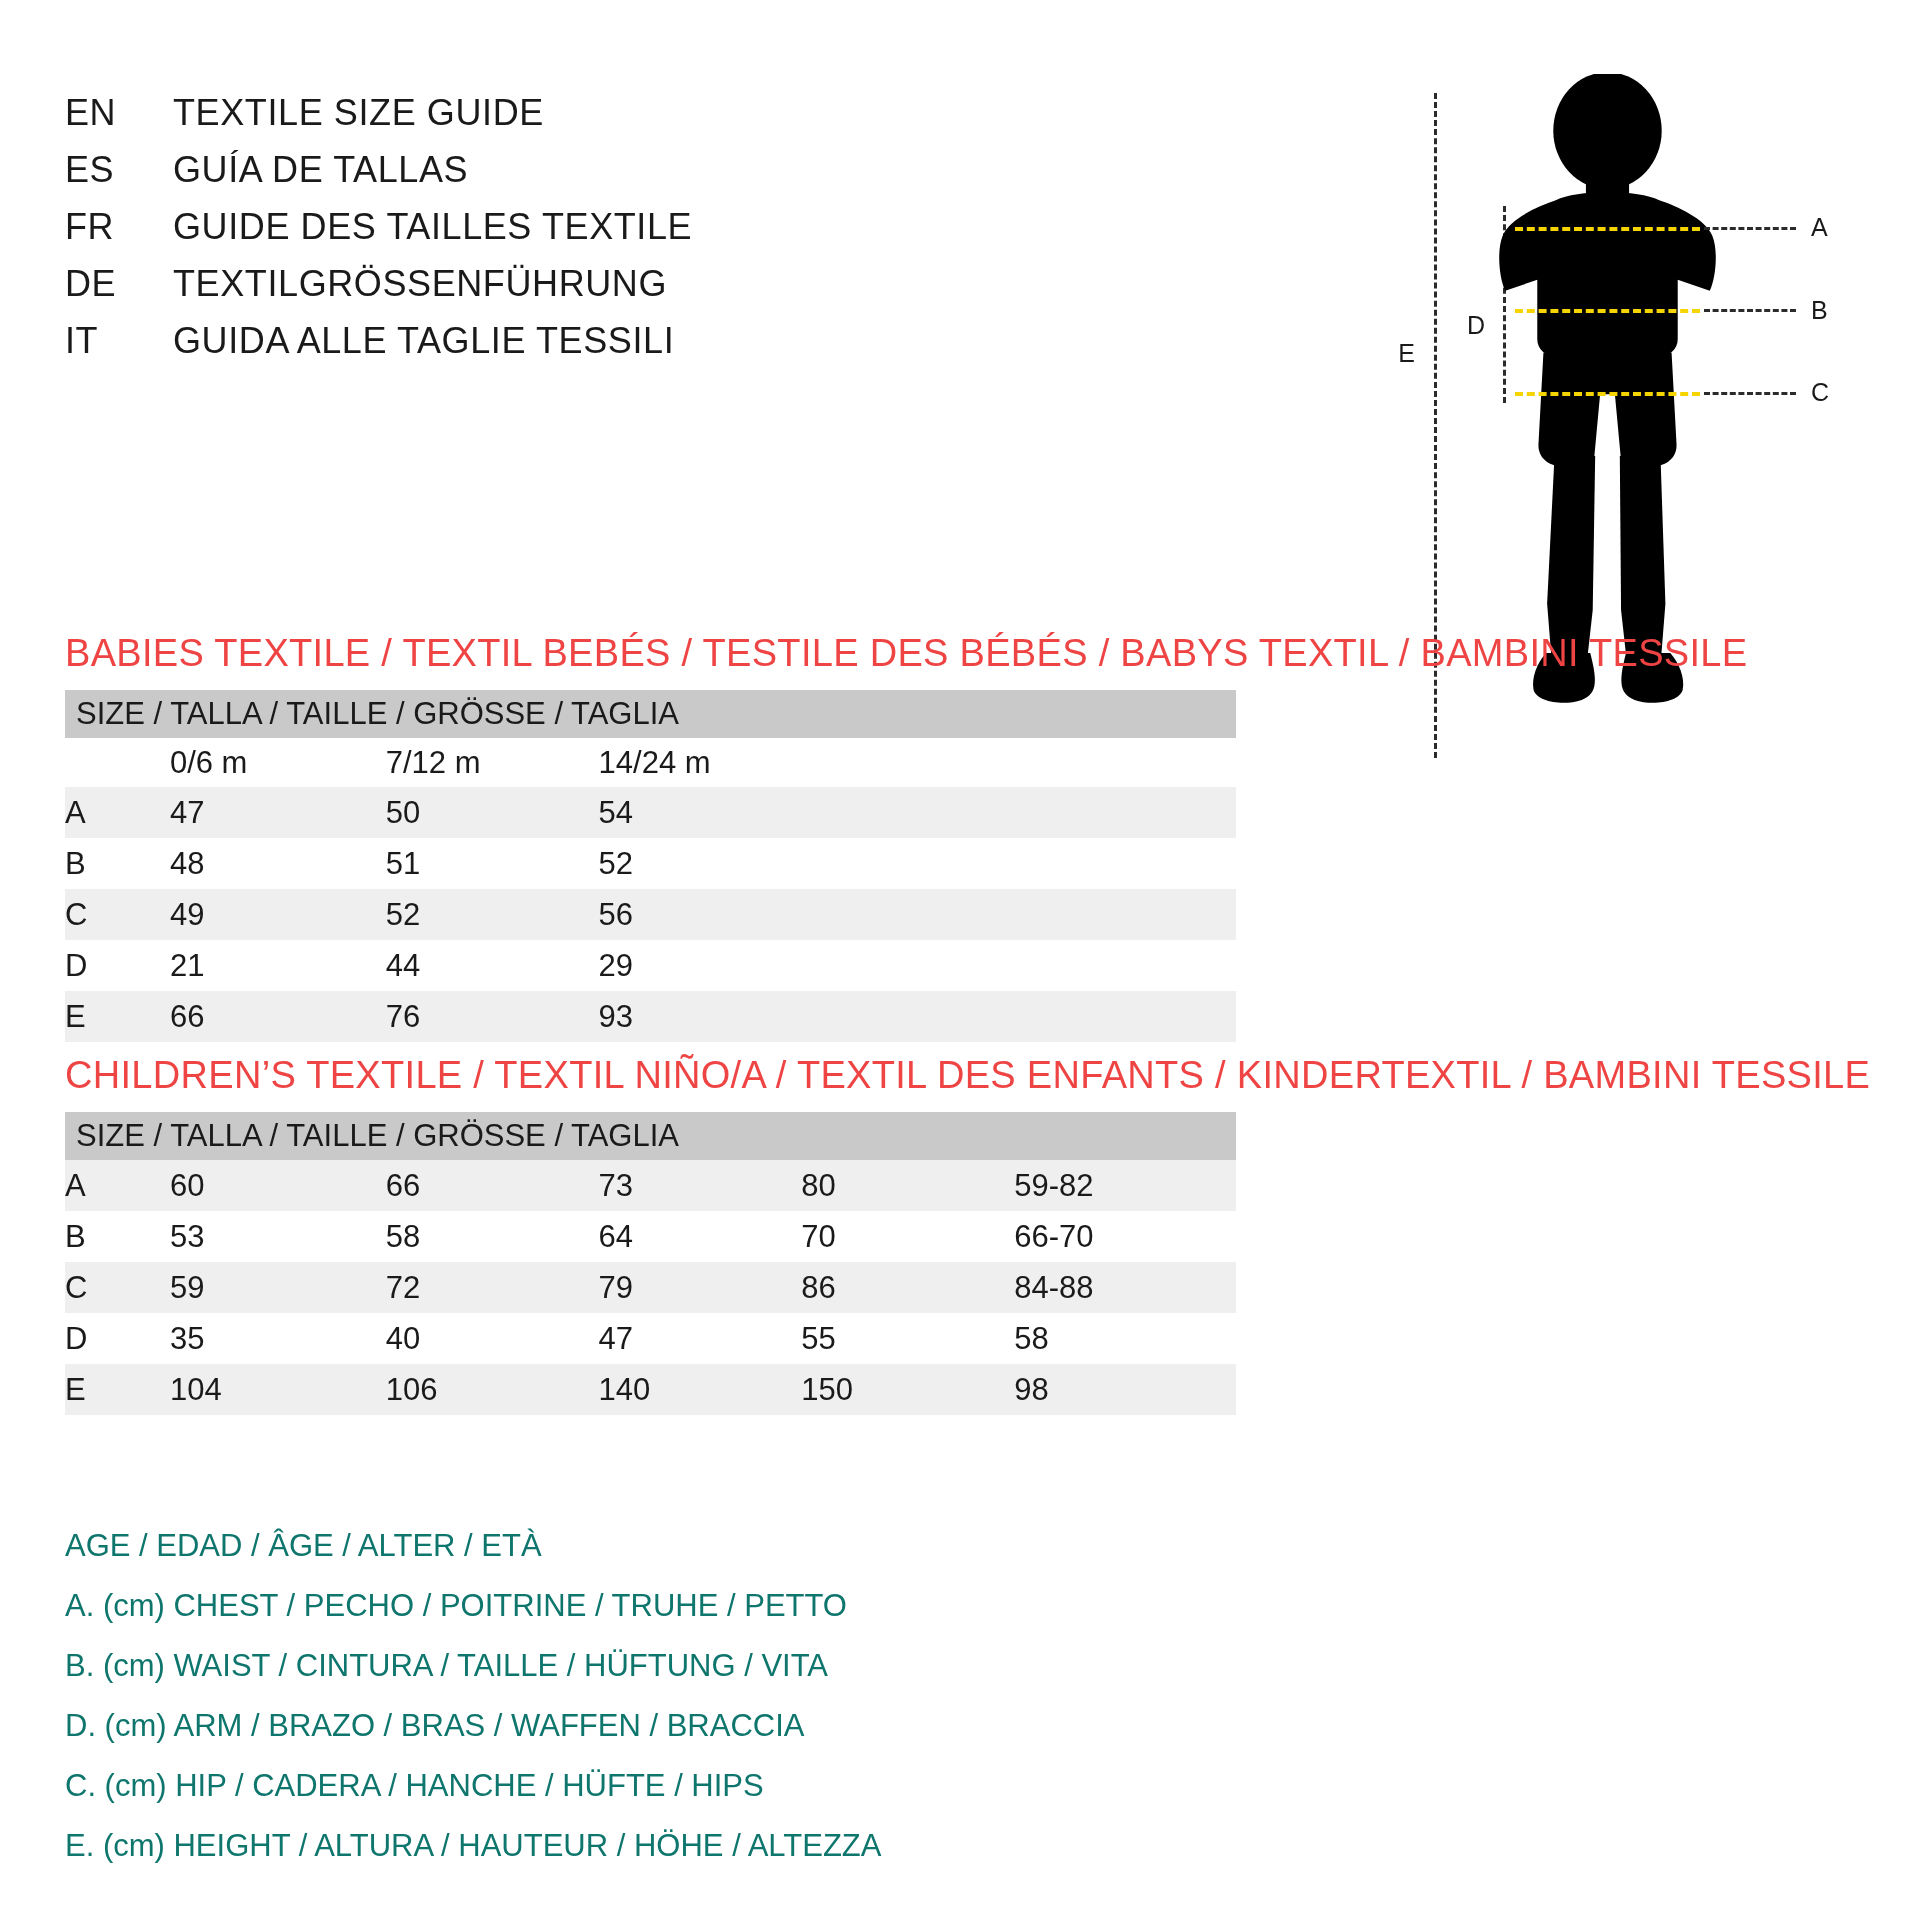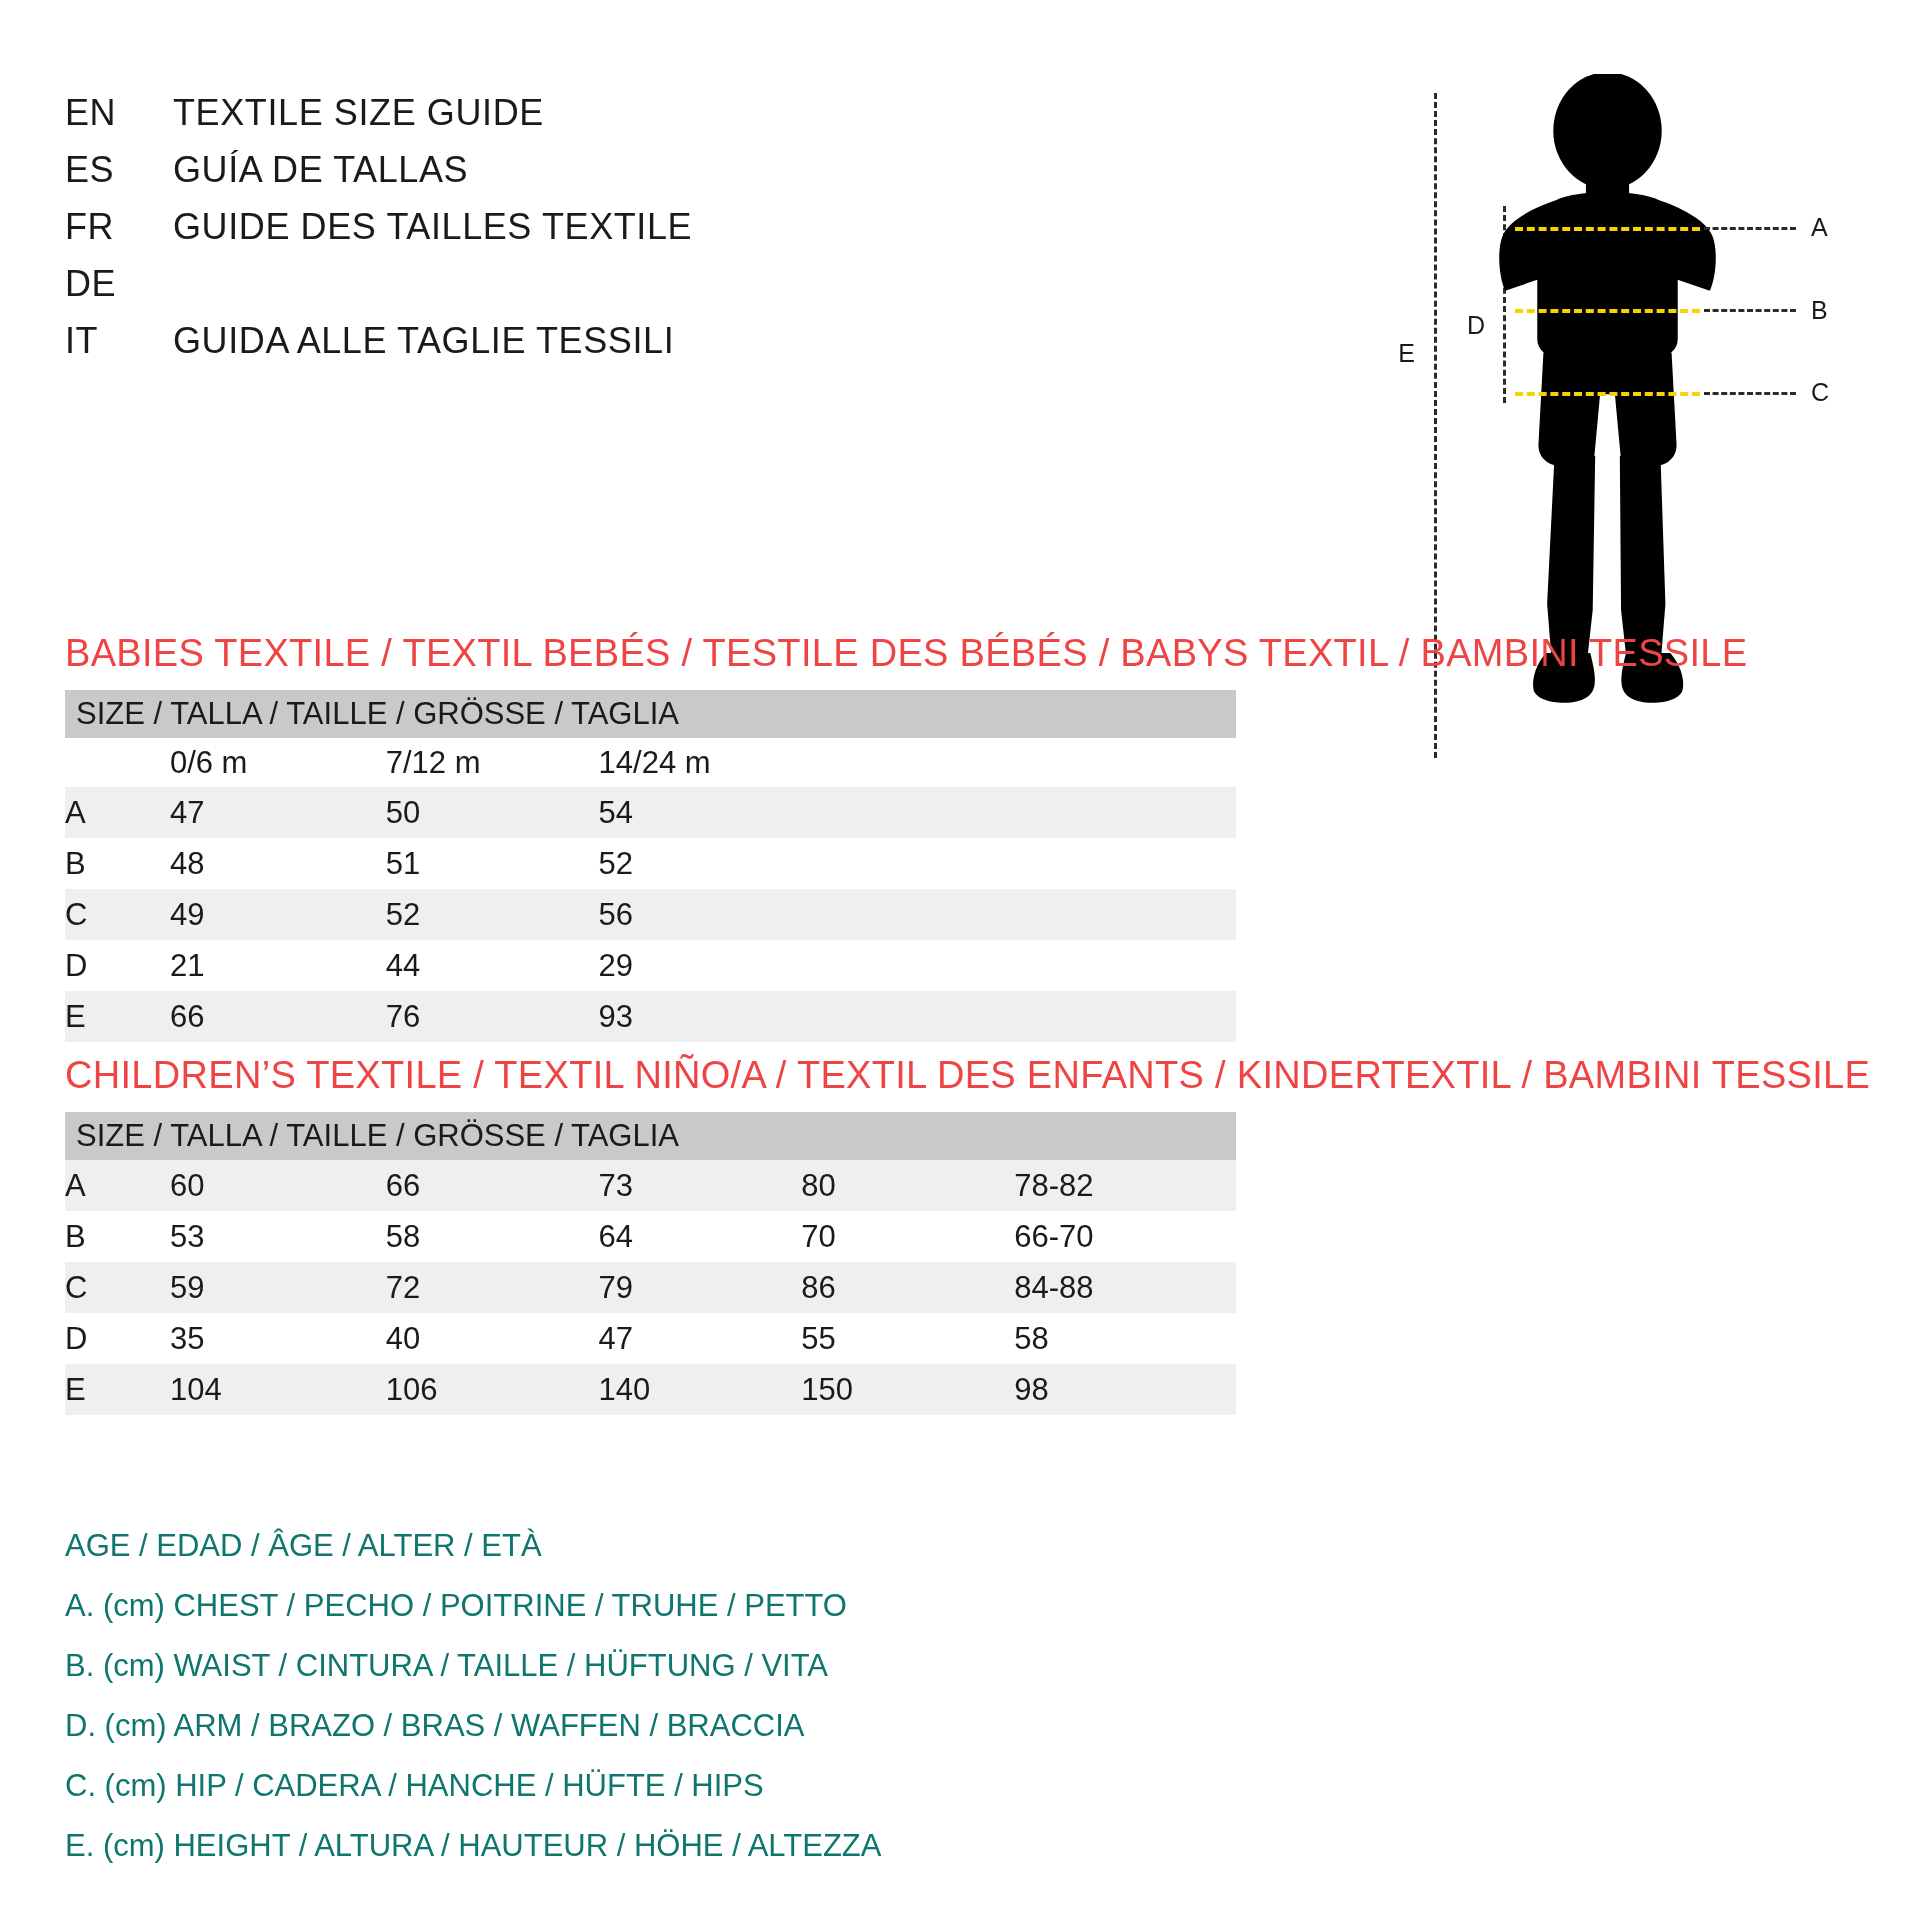--- a/index.html
+++ b/index.html
@@ -155,20 +155,21 @@
     <div class="lang-row">
       <div class="lang-code">ES</div>
       <div class="lang-text">GUÍA DE TALLAS</div>
     </div>
     <div class="lang-row">
       <div class="lang-code">FR</div>
       <div class="lang-text">GUIDE DES TAILLES TEXTILE</div>
     </div>
     <div class="lang-row">
       <div class="lang-code">DE</div>
+      <div class="lang-text">TEXTILGRÖSSENFÜHRUNG</div>
     </div>
     <div class="lang-row">
       <div class="lang-code">IT</div>
       <div class="lang-text">GUIDA ALLE TAGLIE TESSILI</div>
     </div>
   </div>
 
   <div class="figure-area">
 
     <div class="dash-vert" style="left: 48px; top: 18.5px; height: 665px;"></div>
@@ -290,21 +291,21 @@
         <td colspan="6">SIZE / TALLA / TAILLE / GRÖSSE / TAGLIA</td>
       </tr>
     </thead>
     <tbody>
       <tr class="shade">
         <td class="c-label">A</td>
         <td>60</td>
         <td>66</td>
         <td>73</td>
         <td>80</td>
-        <td>78-82</td>
+        <td>59-82</td>
       </tr>
       <tr class="plain">
         <td class="c-label">B</td>
         <td>53</td>
         <td>58</td>
         <td>64</td>
         <td>70</td>
         <td>66-70</td>
       </tr>
       <tr class="shade">

